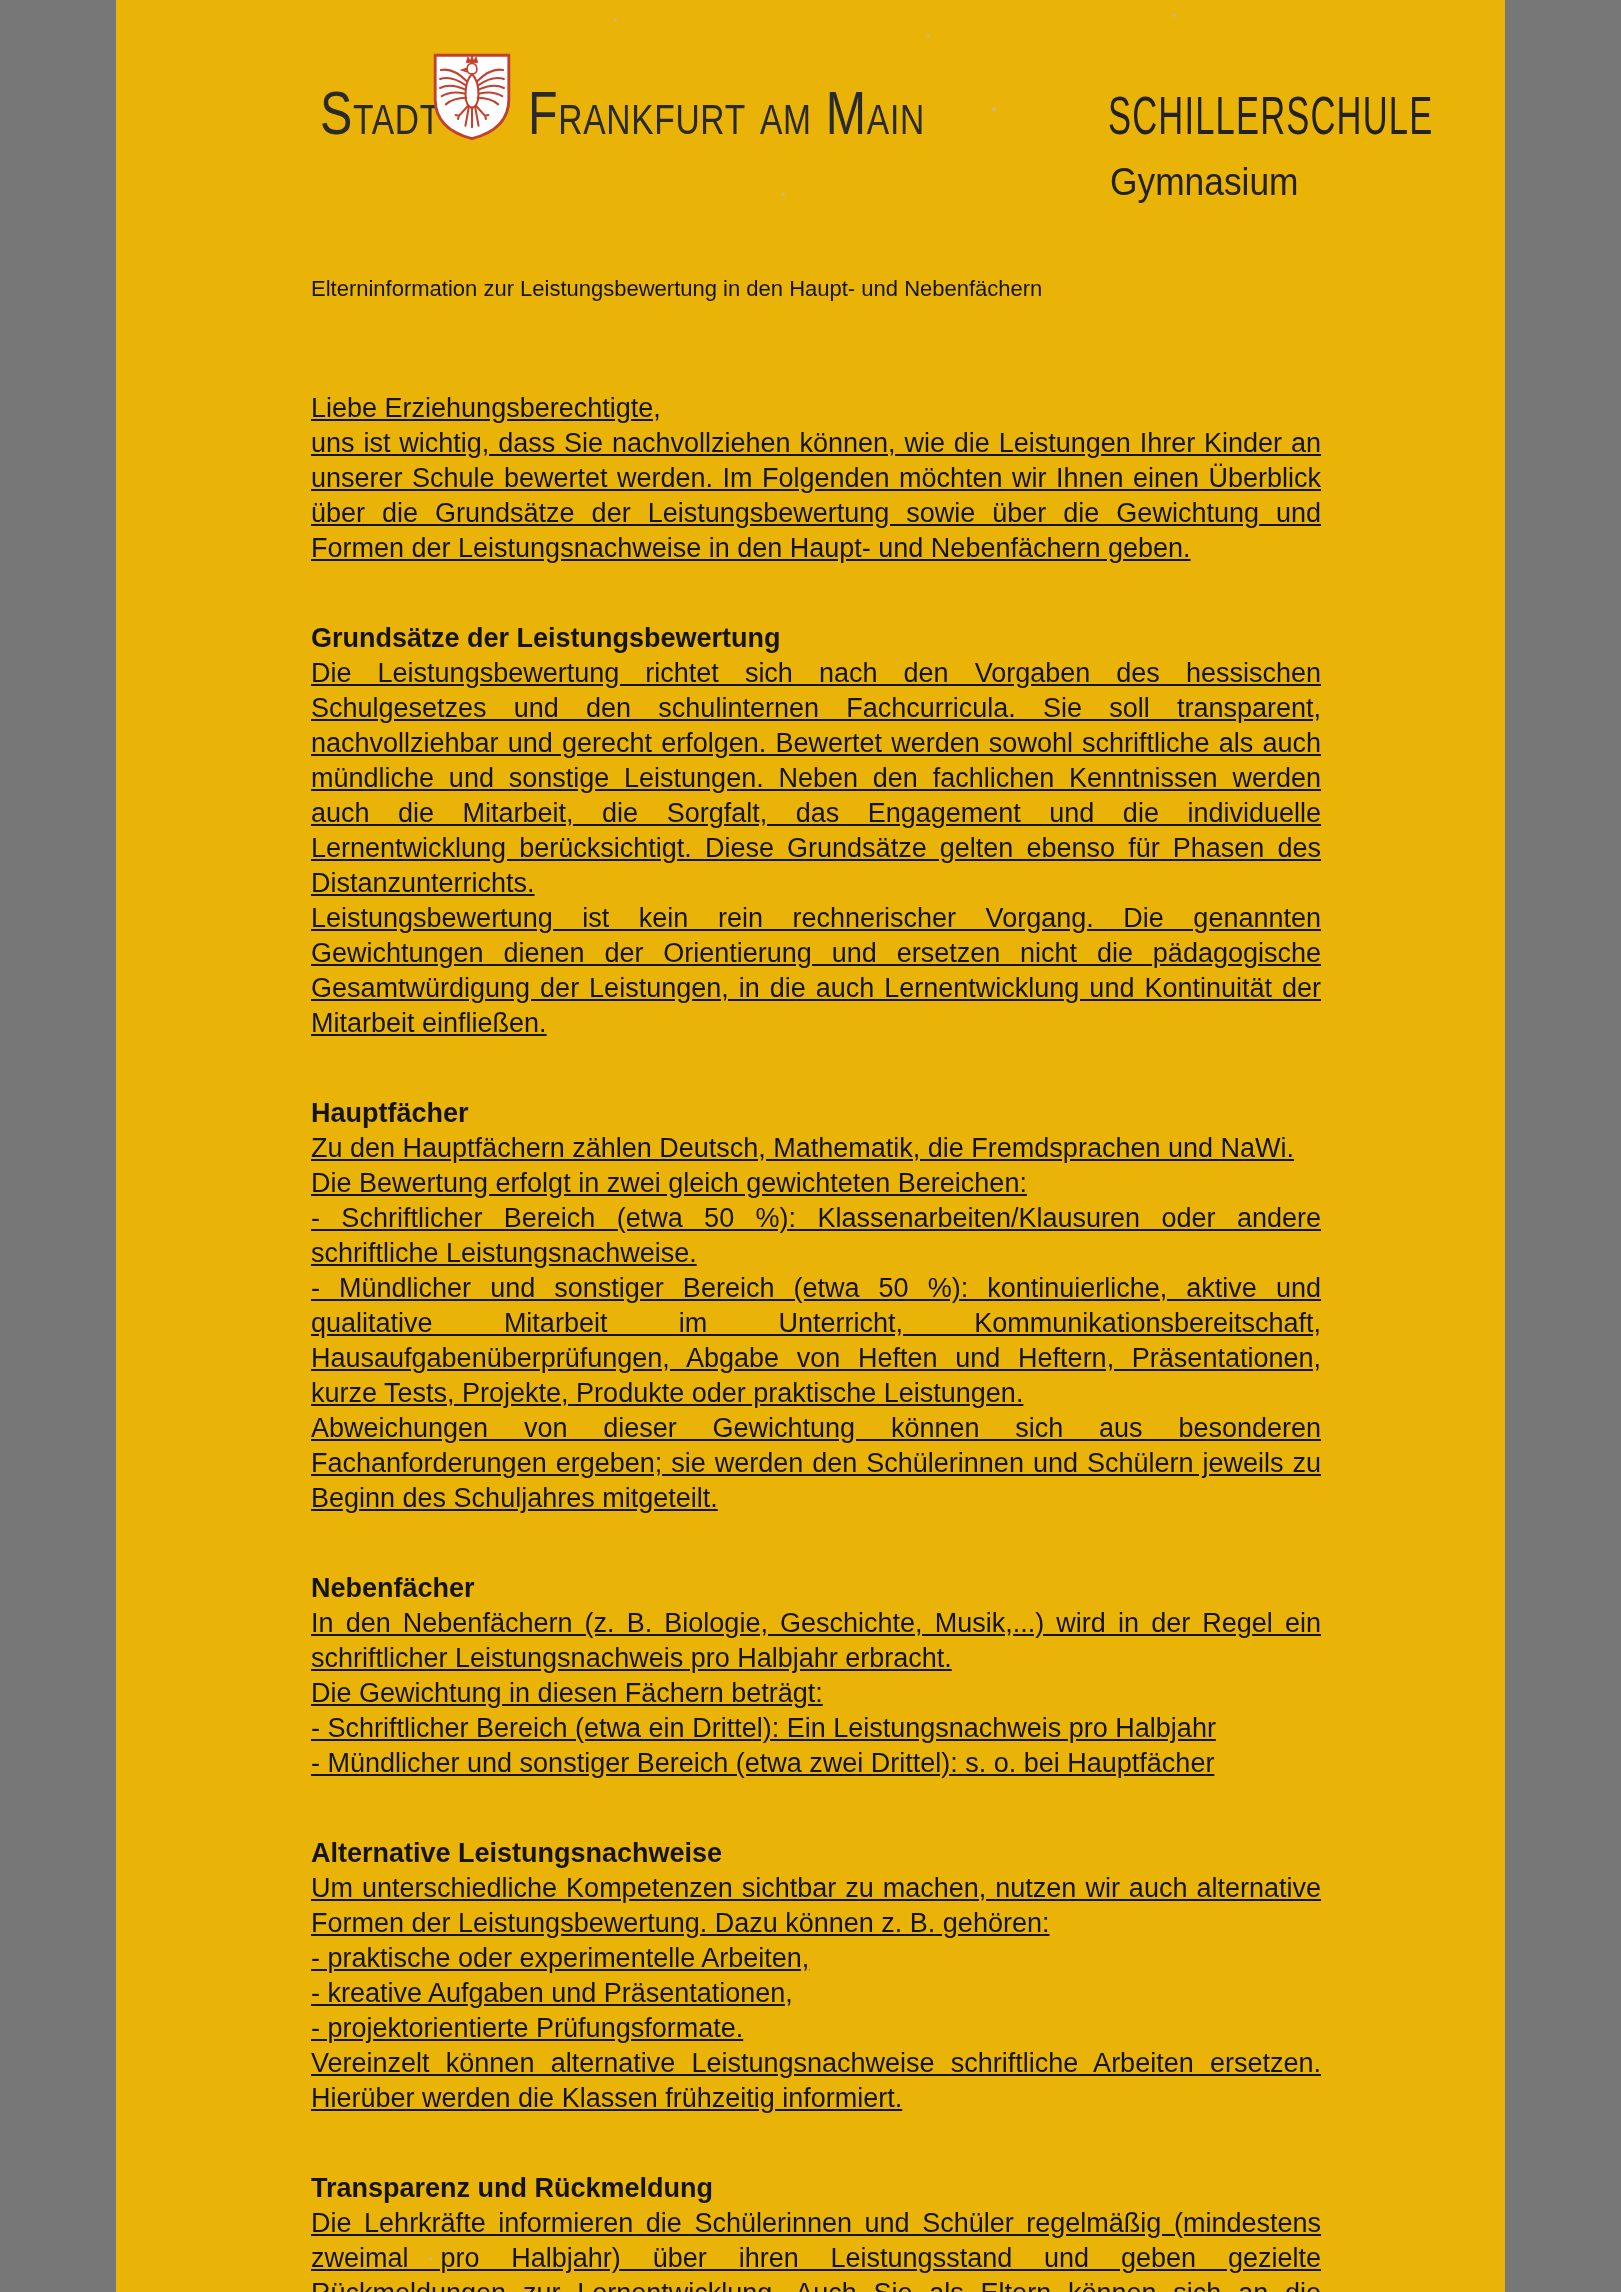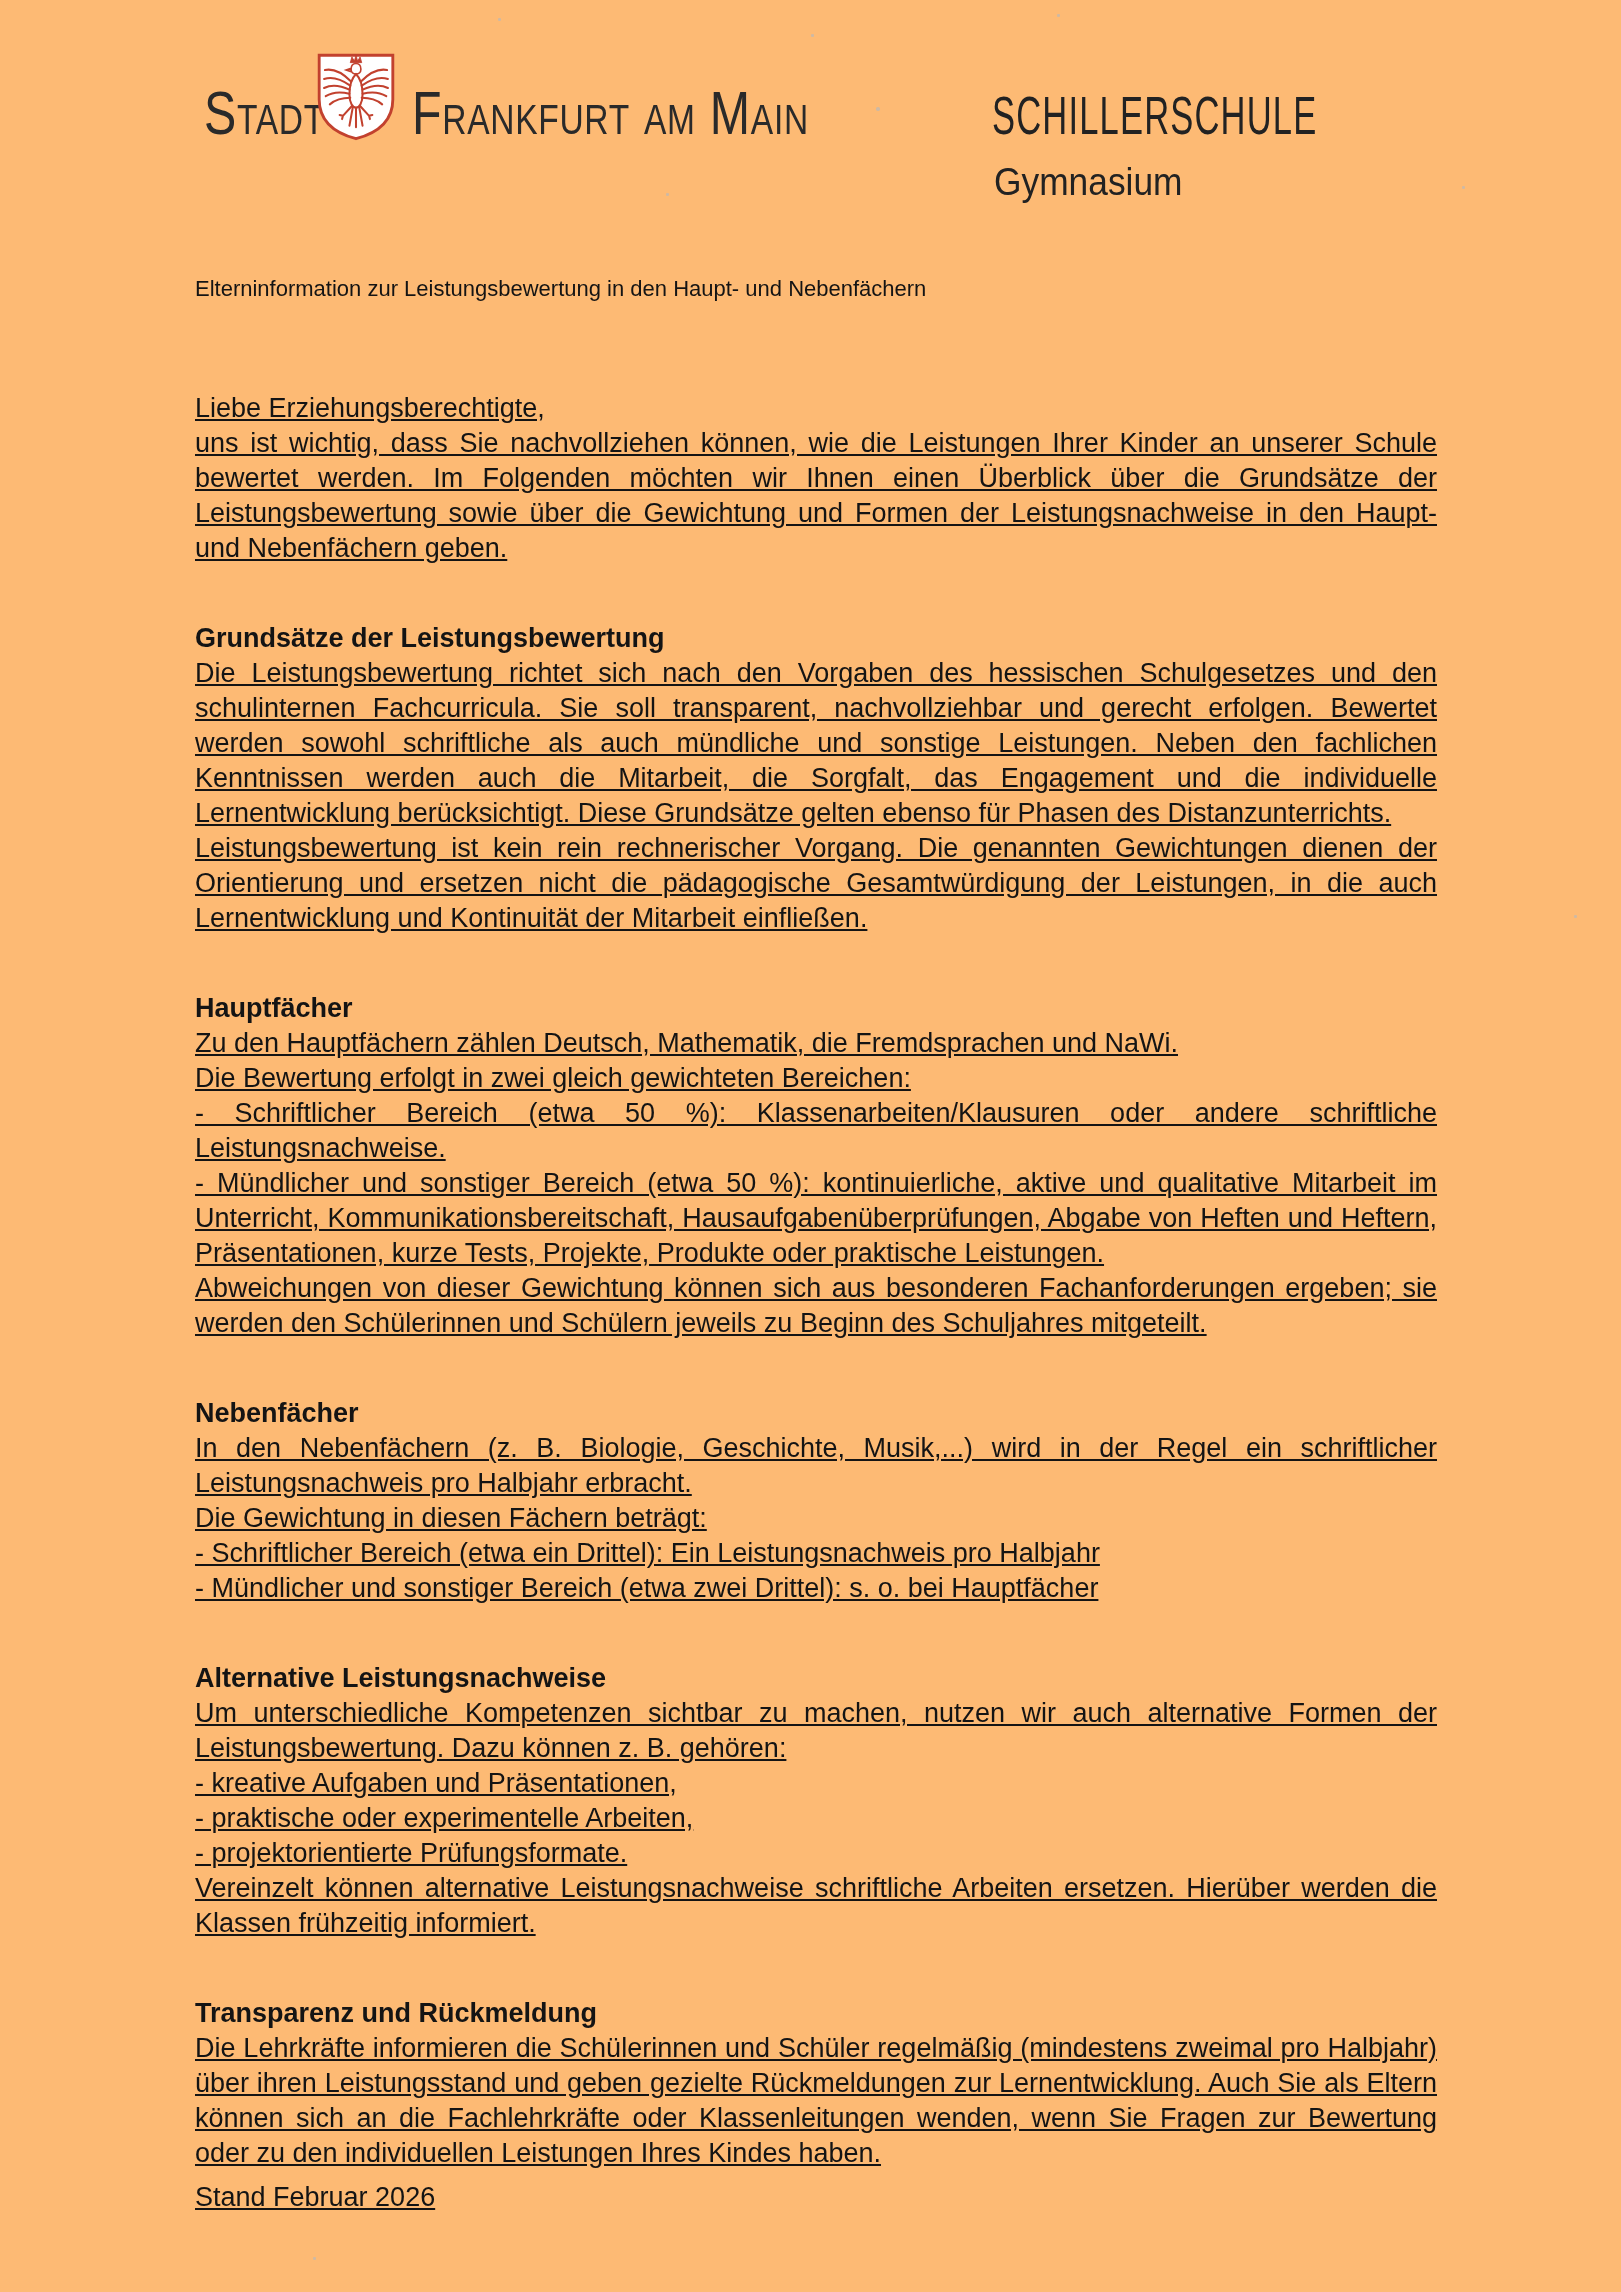--- a/index.html
+++ b/index.html
@@ -1,19 +1,19 @@
 <!DOCTYPE html>
 <html lang="de" style="font-size:14.3px"><head>
 <meta charset="utf-8">
 <style>
   html,body{margin:0;padding:0;background:#777;}
   .page{
     position:relative;
-    width:1621px;height:2293px;
-    background:#fdba74;
+    width:1389px;height:2293px;
+    background:#eab308;
     font-family:"Liberation Sans", sans-serif;
     color:#141414;
     overflow:hidden;
     margin:0 auto;
   }
   
   .letterhead{position:absolute;top:0;left:0;width:100%;height:233px;}
   .logo-stadt{
     position:absolute;left:204px;top:82px;
     font-size:62px;line-height:62px;
@@ -147,22 +147,22 @@
       <h2>Nebenfächer</h2>
       <p>In den Nebenfächern (z. B. Biologie, Geschichte, Musik,...) wird in der Regel ein schriftlicher Leistungsnachweis pro Halbjahr erbracht.</p>
       <p>Die Gewichtung in diesen Fächern beträgt:</p>
       <p>- Schriftlicher Bereich (etwa ein Drittel): Ein Leistungsnachweis pro Halbjahr</p>
       <p>- Mündlicher und sonstiger Bereich (etwa zwei Drittel): s. o. bei Hauptfächer</p>
     </div>
 
     <div class="section">
       <h2>Alternative Leistungsnachweise</h2>
       <p>Um unterschiedliche Kompetenzen sichtbar zu machen, nutzen wir auch alternative Formen der Leistungsbewertung. Dazu können z. B. gehören:</p>
+      <p>- praktische oder experimentelle Arbeiten,</p>
       <p>- kreative Aufgaben und Präsentationen,</p>
-      <p>- praktische oder experimentelle Arbeiten,</p>
       <p>- projektorientierte Prüfungsformate.</p>
       <p>Vereinzelt können alternative Leistungsnachweise schriftliche Arbeiten ersetzen. Hierüber werden die Klassen frühzeitig informiert.</p>
     </div>
 
     <div class="section">
       <h2>Transparenz und Rückmeldung</h2>
       <p>Die Lehrkräfte informieren die Schülerinnen und Schüler regelmäßig (mindestens zweimal pro Halbjahr) über ihren Leistungsstand und geben gezielte Rückmeldungen zur Lernentwicklung. Auch Sie als Eltern können sich an die Fachlehrkräfte oder Klassenleitungen wenden, wenn Sie Fragen zur Bewertung oder zu den individuellen Leistungen Ihres Kindes haben.</p>
     </div>
 
     <p class="footer-note">Stand Februar 2026</p>

